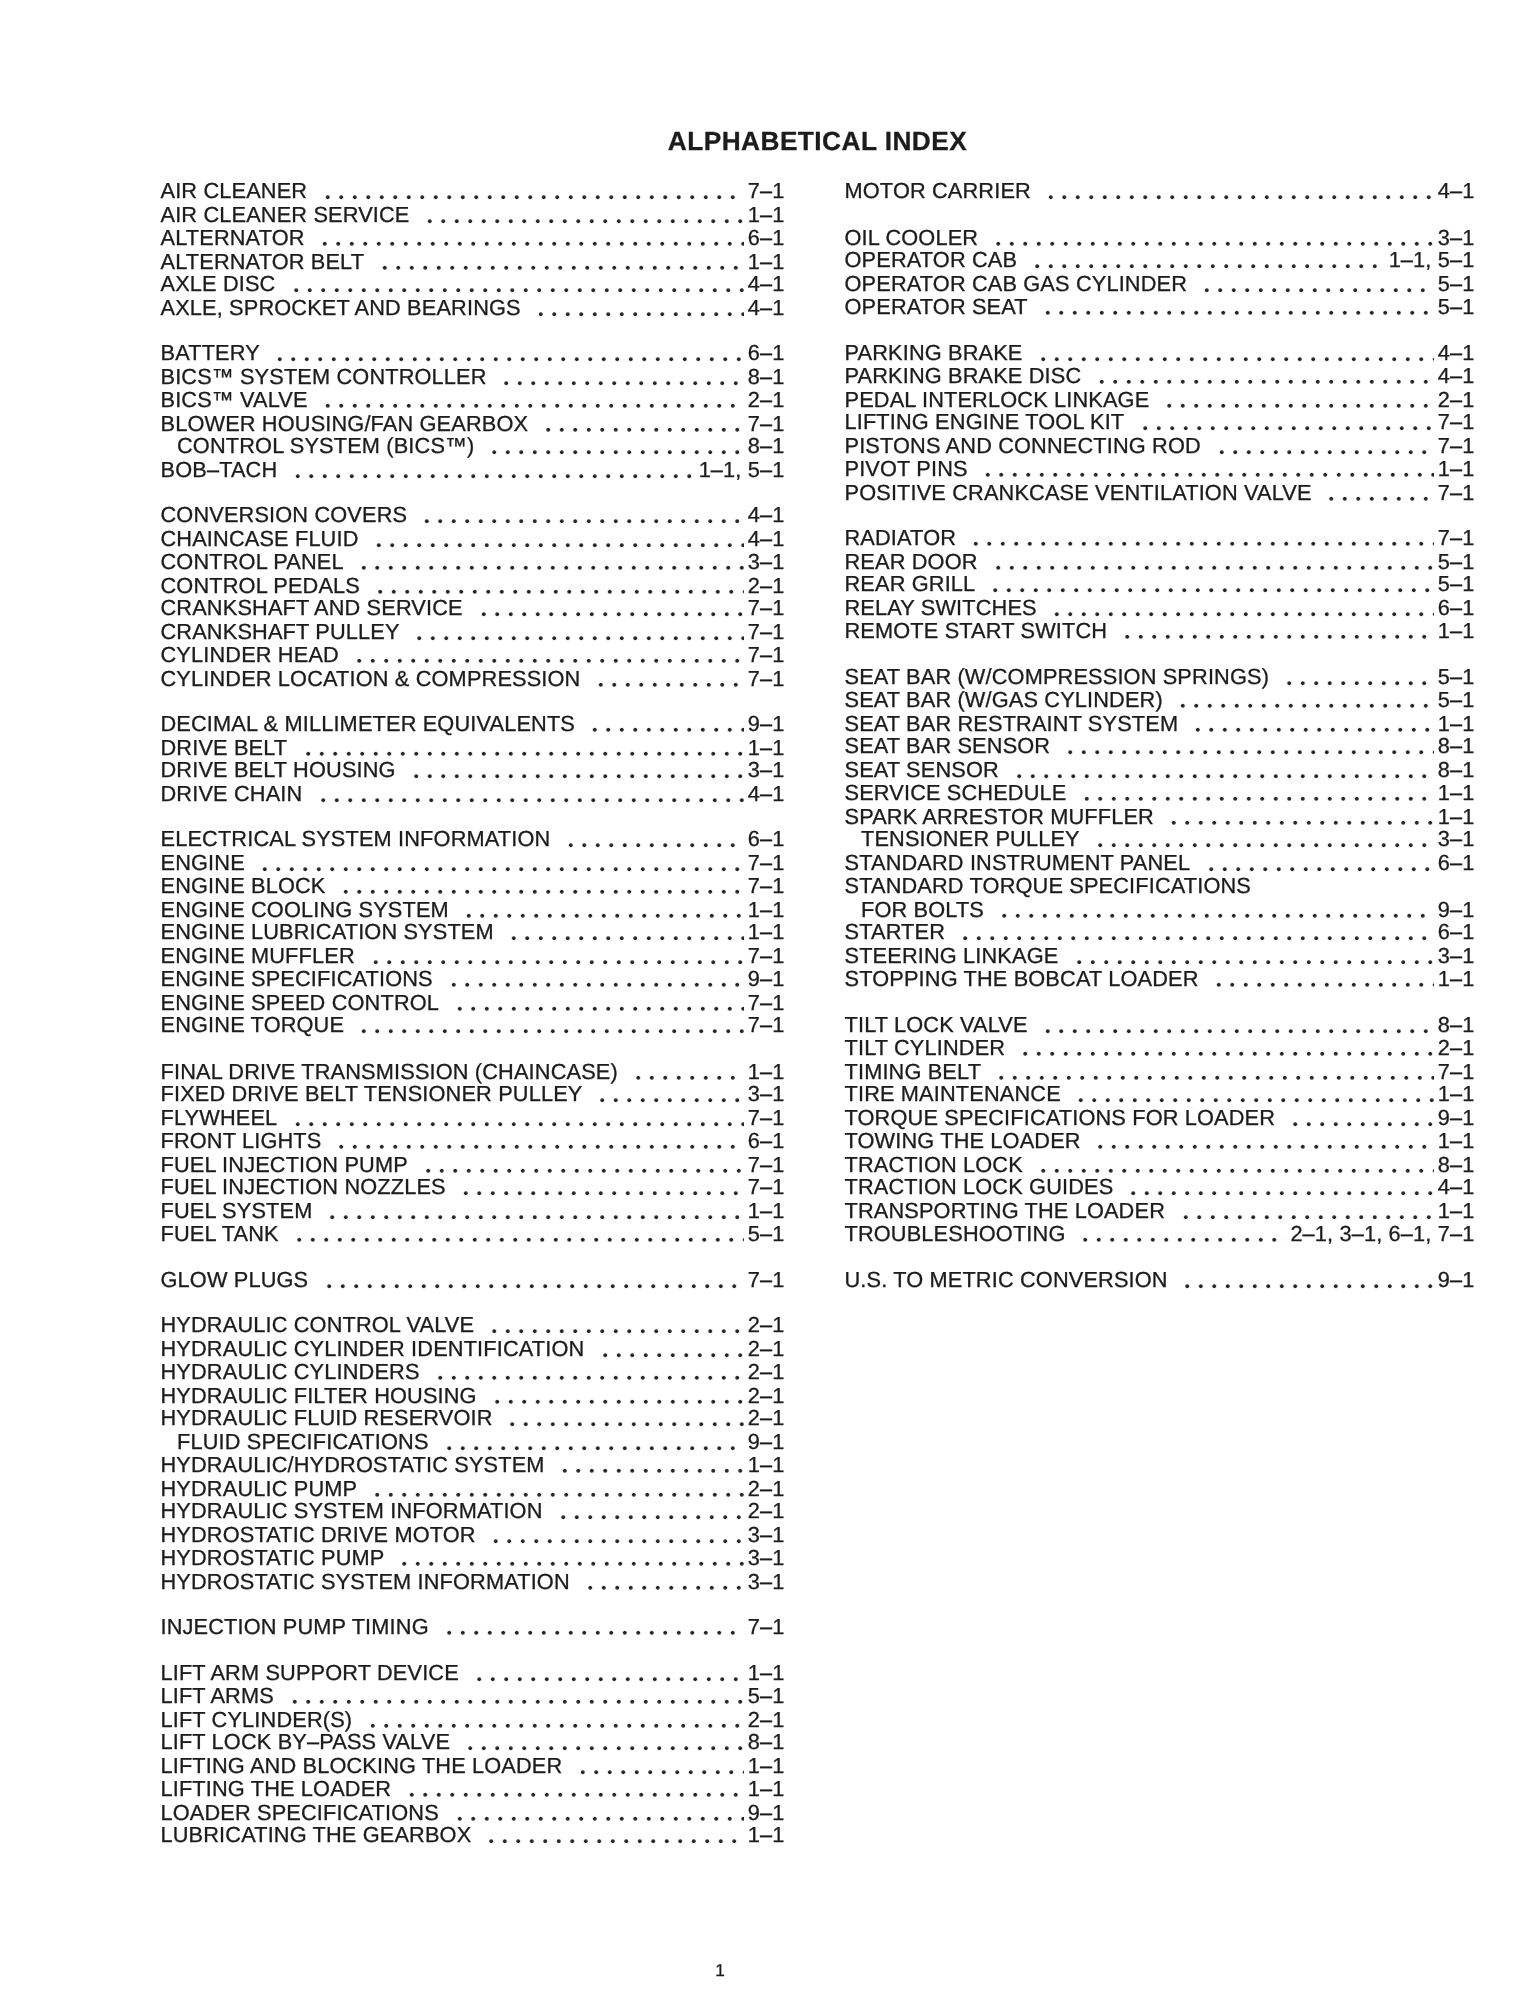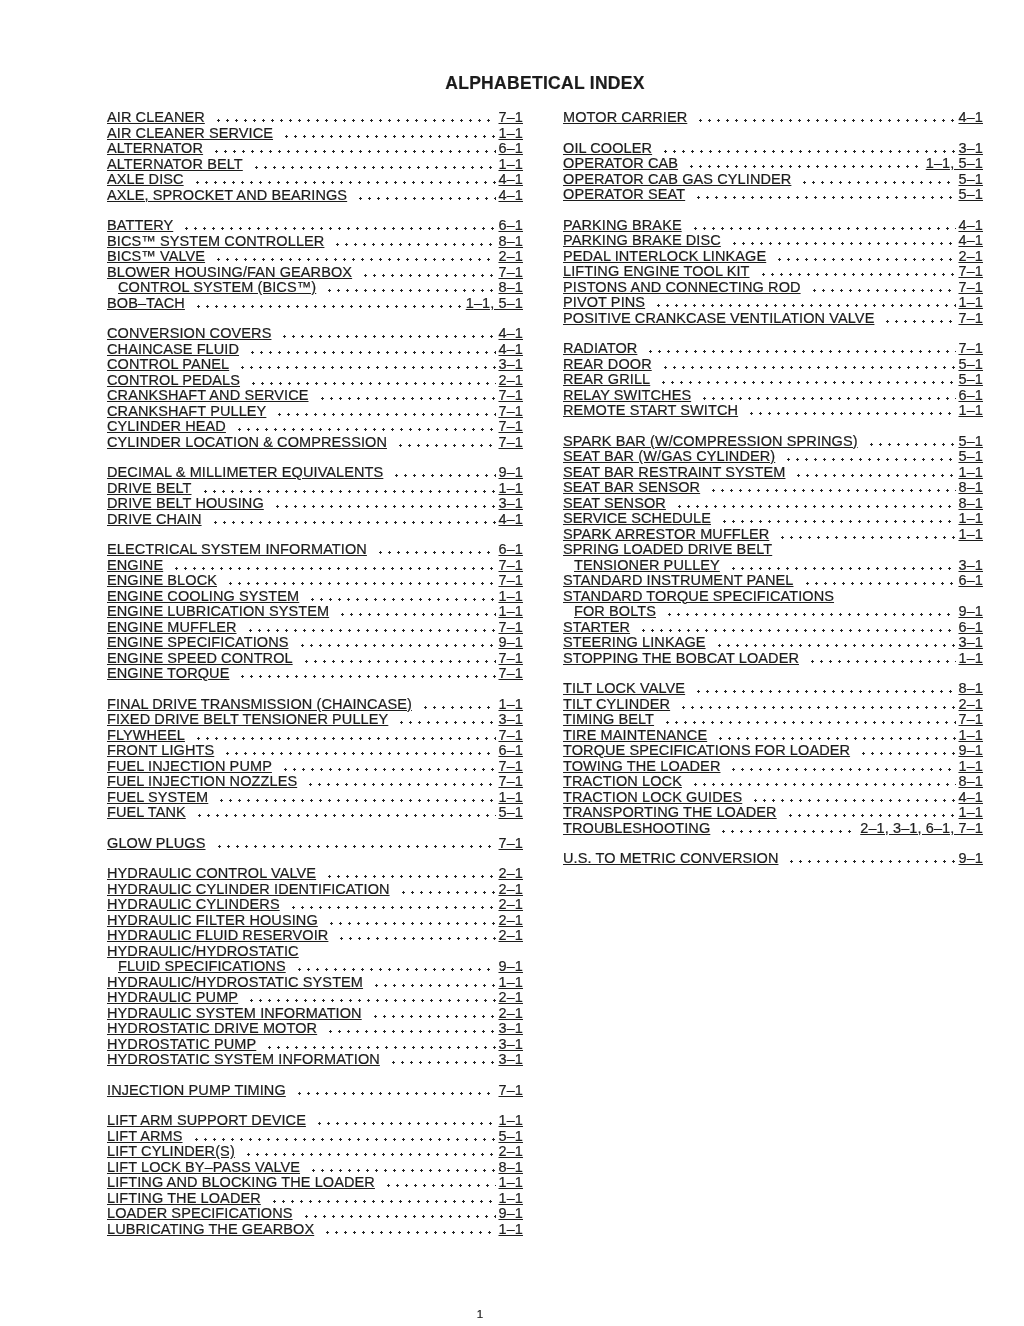--- a/index.html
+++ b/index.html
@@ -15,39 +15,39 @@
     color: #1c1c1c;
     -webkit-text-stroke: 0.2px #1c1c1c;
   }
   .page {
     position: relative;
     width: 1024px;
     height: 1326px;
     overflow: hidden;
   }
   .title {
-    margin: 12px;
-    padding-top: 61px;
+    margin: 0;
+    padding-top: 84px;
     margin-left: 107px;
     width: 876px;
     text-align: center;
     font-size: 17.5px;
     font-weight: bold;
     letter-spacing: 0.3px;
   }
   .columns {
     display: flex;
     margin: 16px 0 0 107px;
     width: 876px;
     gap: 40px;
   }
   .column { flex: 0 0 auto; }
   .column.left  { width: 416px; }
   .column.right { width: 420px; }
-  .group { margin-bottom: 15px; text-decoration: underline; }
+  .group { margin-bottom: 15px; }
   .entry {
     display: flex;
     align-items: baseline;
     font-size: 14.5px;
     line-height: 15.5px;
     white-space: nowrap;
   }
   .term { flex: 0 0 auto; letter-spacing: 0.1px; }
   .leader {
     flex: 1 1 auto;
@@ -322,23 +322,20 @@
           <div class="entry">
     <span class="term">HYDRAULIC FILTER HOUSING</span>
     <span class="leader"></span>
     <span class="pages">2–1</span>
   </div>
           <div class="entry">
     <span class="term">HYDRAULIC FLUID RESERVOIR</span>
     <span class="leader"></span>
     <span class="pages">2–1</span>
   </div>
-          <div class="entry pre-line">
-            <span class="term">HYDRAULIC/HYDROSTATIC</span>
-          </div>
           <div class="entry wrap-cont">
     <span class="term">FLUID SPECIFICATIONS</span>
     <span class="leader"></span>
     <span class="pages">9–1</span>
   </div>
           <div class="entry">
     <span class="term">HYDRAULIC/HYDROSTATIC SYSTEM</span>
     <span class="leader"></span>
     <span class="pages">1–1</span>
   </div>
@@ -507,21 +504,21 @@
     <span class="pages">6–1</span>
   </div>
           <div class="entry">
     <span class="term">REMOTE START SWITCH</span>
     <span class="leader"></span>
     <span class="pages">1–1</span>
   </div>
         </div>
         <div class="group">
           <div class="entry">
-    <span class="term">SPARK BAR (W/COMPRESSION SPRINGS)</span>
+    <span class="term">SEAT BAR (W/COMPRESSION SPRINGS)</span>
     <span class="leader"></span>
     <span class="pages">5–1</span>
   </div>
           <div class="entry">
     <span class="term">SEAT BAR (W/GAS CYLINDER)</span>
     <span class="leader"></span>
     <span class="pages">5–1</span>
   </div>
           <div class="entry">
     <span class="term">SEAT BAR RESTRAINT SYSTEM</span>
@@ -541,23 +538,20 @@
           <div class="entry">
     <span class="term">SERVICE SCHEDULE</span>
     <span class="leader"></span>
     <span class="pages">1–1</span>
   </div>
           <div class="entry">
     <span class="term">SPARK ARRESTOR MUFFLER</span>
     <span class="leader"></span>
     <span class="pages">1–1</span>
   </div>
-          <div class="entry pre-line">
-            <span class="term">SPRING LOADED DRIVE BELT</span>
-          </div>
           <div class="entry wrap-cont">
     <span class="term">TENSIONER PULLEY</span>
     <span class="leader"></span>
     <span class="pages">3–1</span>
   </div>
           <div class="entry">
     <span class="term">STANDARD INSTRUMENT PANEL</span>
     <span class="leader"></span>
     <span class="pages">6–1</span>
   </div>

